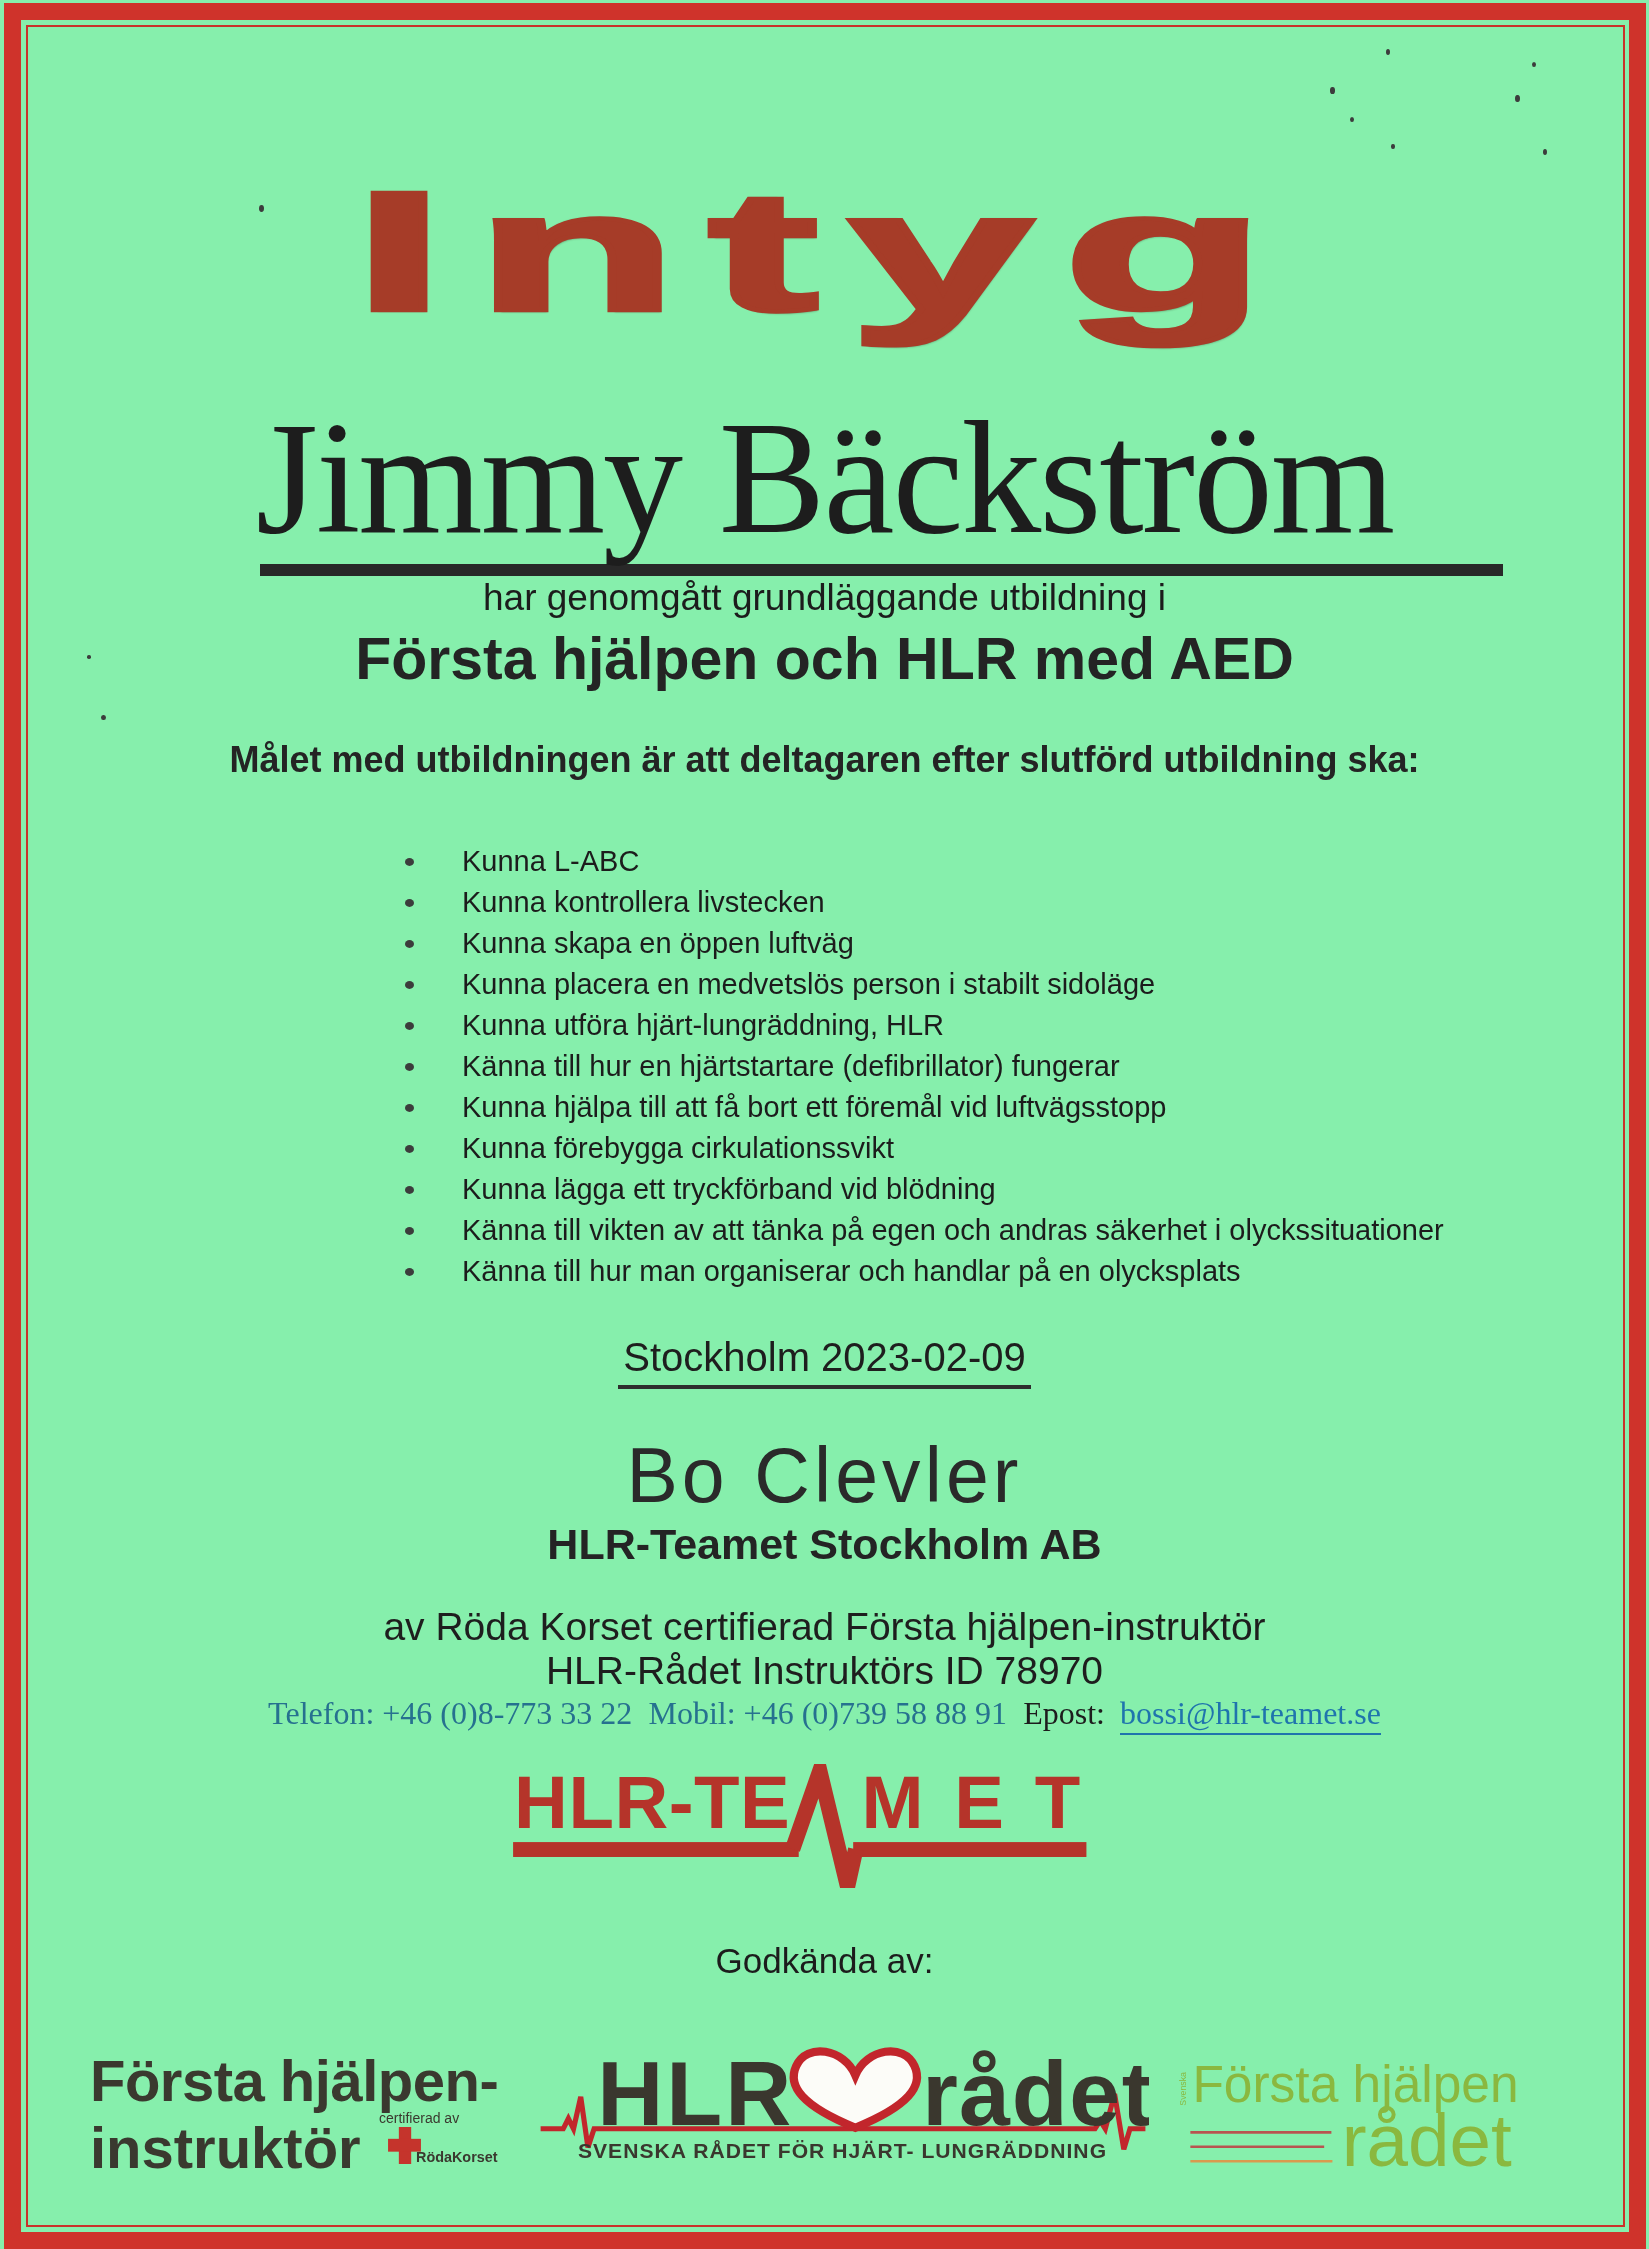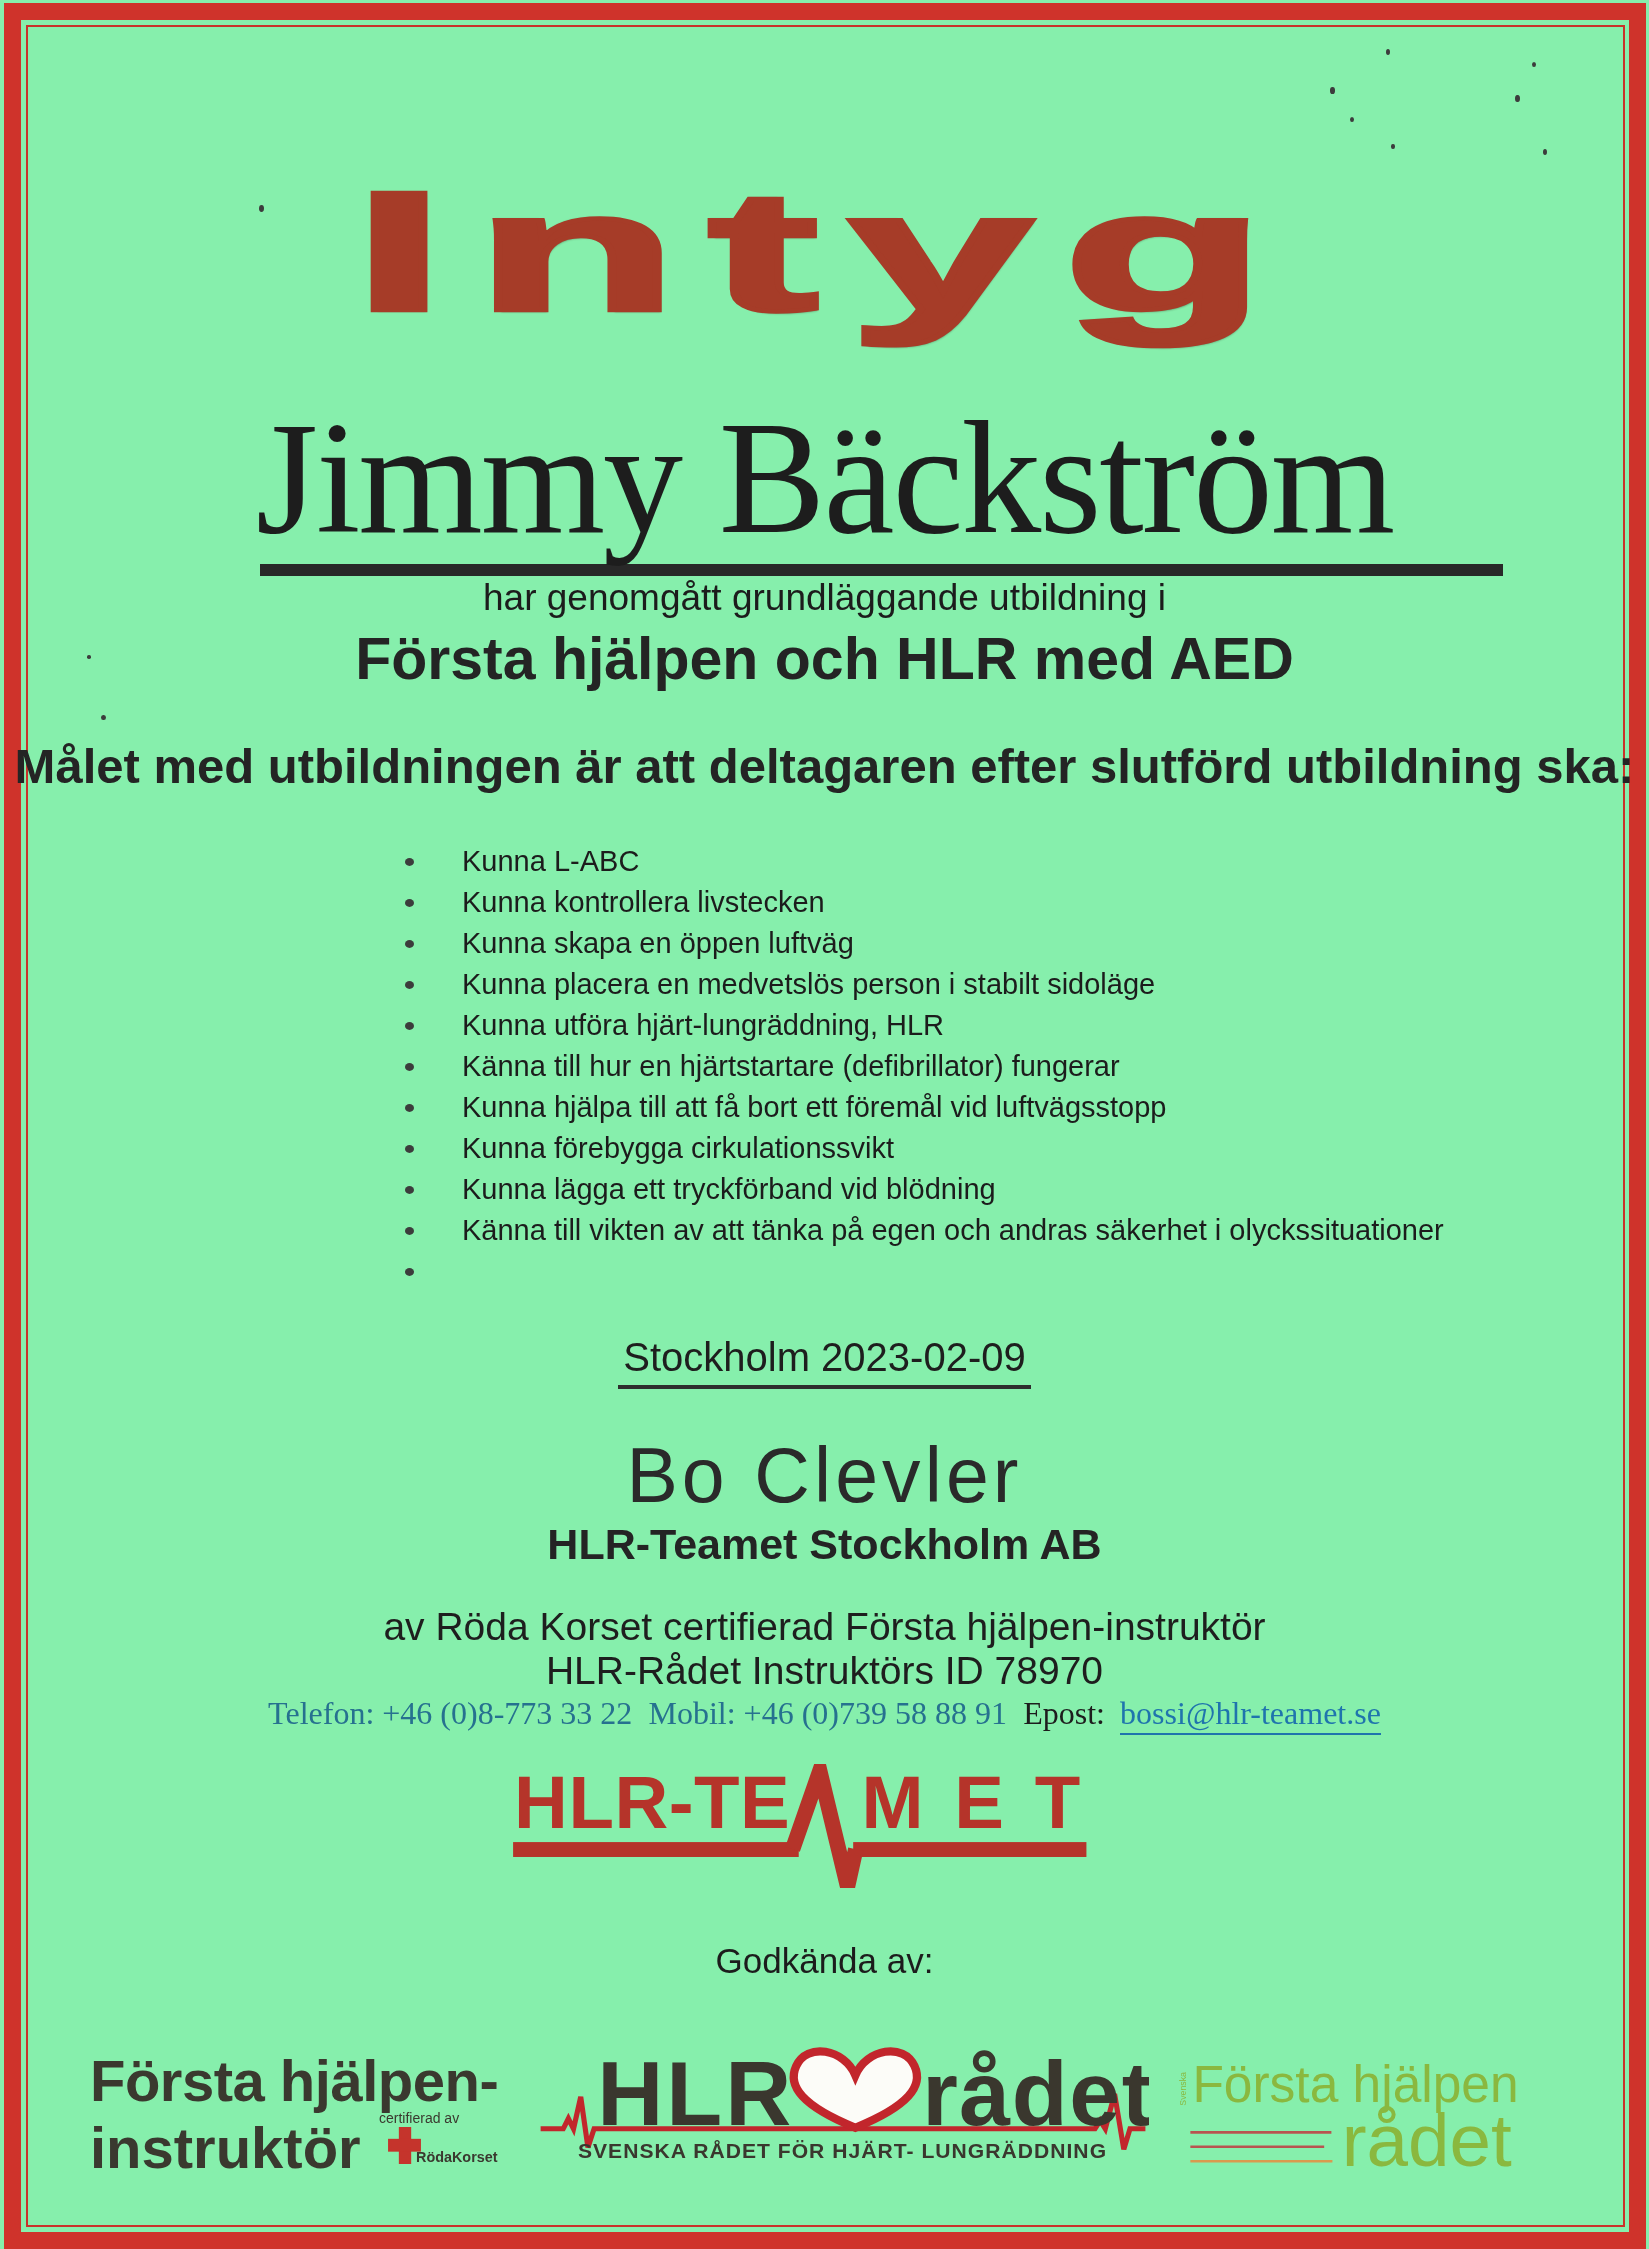--- a/index.html
+++ b/index.html
@@ -20,21 +20,21 @@
     letter-spacing:15.5px; -webkit-text-stroke:4.6px #a63c28;
     transform:scaleX(1.95); transform-origin:50% 50%;
     text-shadow:1.5px 2.1px 1.5px rgba(50,22,12,.45), -1px -1.5px 1px rgba(50,22,12,.32); }
   
   .name { top:398px; font-family:"Liberation Serif", serif; font-size:160px;
     color:#1d1d1d; z-index:3; letter-spacing:-2.1px; }
   .name-underline { position:absolute; top:564px; left:260px; width:1243px; height:12px;
     background:#282828; z-index:2; }
   .subtitle { top:579px; font-size:37px; color:#1c1c1c; }
   .course { top:630px; font-size:59px; font-weight:bold; color:#242424; }
-  .goal-heading { top:742px; font-size:49px; font-weight:bold; color:#242424; }
+  .goal-heading { top:742px; font-size:36px; font-weight:bold; color:#242424; }
   
   .goals { position:absolute; top:825px; left:388px; margin:16px; padding:0; }
   .goals li { list-style:none; position:relative; height:41px; display:flex;
     align-items:center; padding-left:58px; font-size:29px; color:#1c1c1c; }
   .goals li .bullet { position:absolute; left:1px; top:17px; width:9.3px; height:8.2px;
     border-radius:50%; background:#3c3c3c; }
   
   .place-date { top:1337px; font-size:40px; }
   .place-date span { display:inline-block; border-bottom:4.6px solid #2e2e2e; padding:0 5.2px 8.2px 5.2px; }
   .signer-name { top:1437px; font-size:77px; letter-spacing:4.1px; color:#2a2a2a; }
@@ -135,20 +135,21 @@
         <span>Kunna lägga ett tryckförband vid blödning</span>
       </li>
 
       <li>
         <span class="bullet"></span>
         <span>Känna till vikten av att tänka på egen och andras säkerhet i olyckssituationer</span>
       </li>
 
       <li>
         <span class="bullet"></span>
+        <span>Känna till hur man organiserar och handlar på en olycksplats</span>
       </li>
     </ul>
 
   <div class="row place-date">
     <span>Stockholm 2023-02-09</span>
   </div>
 
   <div class="row signer-company">HLR-Teamet Stockholm AB</div>
   <div class="row signer-name">Bo Clevler</div>
 

